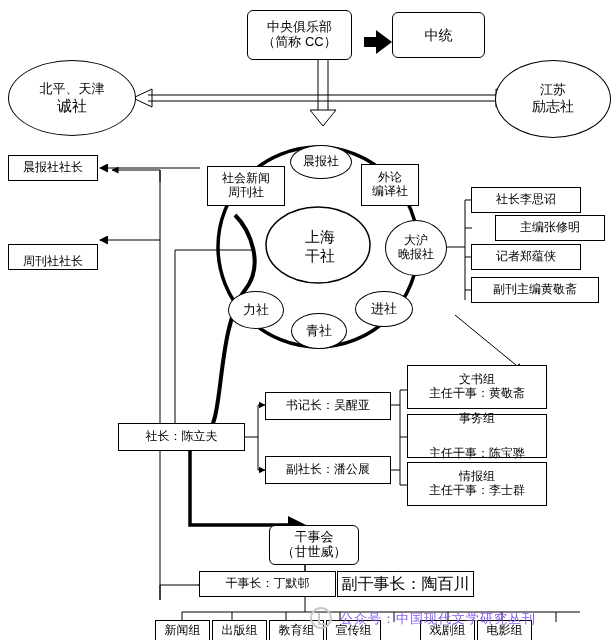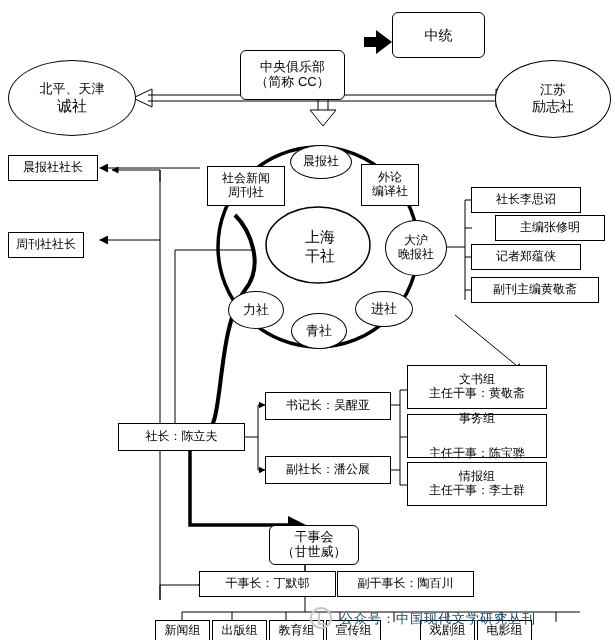--- a/index.html
+++ b/index.html
@@ -6,21 +6,21 @@
   body{width:615px;height:640px;position:relative;overflow:hidden;
        font-family:"Liberation Sans","DejaVu Sans",sans-serif;color:#000;}
   #canvas{position:absolute;left:0;top:0;width:615px;height:640px;}
   .node{position:absolute;box-sizing:border-box;border:1px solid #000;background:#fff;
         display:flex;flex-direction:column;align-items:center;justify-content:center;
         text-align:center;line-height:1.15;z-index:5;}
   .node span{display:block;white-space:nowrap;}
   .ellipse{border-radius:50%;}
   .oval{border-radius:50%;}
   svg.lines{position:absolute;left:0;top:0;width:615px;height:640px;z-index:1;}
-  .wm{position:absolute;z-index:9;color:#0c4a6e;font-size:13px;letter-spacing:1px;
+  .wm{position:absolute;z-index:9;color:#8b5cf6;font-size:13px;letter-spacing:1px;
       white-space:nowrap;}
   .wmcircle{position:absolute;z-index:9;width:22px;height:22px;border-radius:50%;
       border:2px solid #c8c8c8;box-sizing:border-box;}
   .wmcircle:after{content:"";position:absolute;left:6px;top:4px;width:6px;height:10px;
       border-left:2px solid #c8c8c8;border-bottom:2px solid #c8c8c8;}
 </style>
 </head>
 <body>
 
 <div id="canvas">
@@ -98,21 +98,21 @@
     <path d="M182,612 L182,622" stroke="#000" fill="none"></path>
     <path d="M232,612 L232,622" stroke="#000" fill="none"></path>
     <path d="M286,612 L286,622" stroke="#000" fill="none"></path>
     <path d="M340,612 L340,622" stroke="#000" fill="none"></path>
     <path d="M448,612 L448,622" stroke="#000" fill="none"></path>
     <path d="M394,612 L394,622" stroke="#000" fill="none"></path>
     <path d="M502,612 L502,622" stroke="#000" fill="none"></path>
     <path d="M556,612 L556,622" stroke="#000" fill="none"></path>
   </svg>
 
-  <div class="node" style="left:240px;top:10px;width:105px;height:50px;border-radius:6px;font-size:13px;margin-top:40px;">
+  <div class="node" style="left:247px;top:10px;width:105px;height:50px;border-radius:6px;font-size:13px;">
     <span>中央俱乐部</span>
     <span>（简称 CC）</span>
   </div>
 
   <div class="node" style="left:392px;top:12px;width:93px;height:46px;border-radius:6px;font-size:14px;">
     <span>中统</span>
   </div>
 
   <div class="node ellipse" style="left:8px;top:60px;width:128px;height:76px;font-size:13px;">
     <span>北平、天津</span>
@@ -121,21 +121,21 @@
 
   <div class="node ellipse" style="left:495px;top:60px;width:116px;height:78px;font-size:13px;">
     <span>江苏</span>
     <span style="font-size:14px;">励志社</span>
   </div>
 
   <div class="node" style="left:8px;top:155px;width:90px;height:26px;font-size:12px;">
     <span>晨报社社长</span>
   </div>
 
-  <div class="node" style="left:8px;top:232px;width:76px;height:26px;font-size:12px;">
+  <div class="node" style="left:8px;top:244px;width:90px;height:26px;font-size:12px;justify-content:flex-end;">
     <span>周刊社社长</span>
   </div>
 
   <div class="node" style="left:207px;top:166px;width:78px;height:40px;font-size:12px;">
     <span>社会新闻</span>
     <span>周刊社</span>
   </div>
 
   <div class="node oval" style="left:290px;top:145px;width:62px;height:34px;font-size:12px;">
     <span>晨报社</span>
@@ -212,21 +212,21 @@
 
   <div class="node" style="left:269px;top:525px;width:90px;height:40px;border-radius:6px;font-size:13px;">
     <span>干事会</span>
     <span>（甘世威）</span>
   </div>
 
   <div class="node" style="left:199px;top:571px;width:137px;height:26px;font-size:12px;">
     <span>干事长：丁默邨</span>
   </div>
 
-  <div class="node" style="left:337px;top:571px;width:137px;height:26px;font-size:12px;">
+  <div class="node" style="left:337px;top:571px;width:137px;height:26px;font-size:16px;">
     <span>副干事长：陶百川</span>
   </div>
 
   <div class="node" style="left:155px;top:620px;width:55px;height:22px;font-size:12px;">
     <span>新闻组</span>
   </div>
   <div class="node" style="left:212px;top:620px;width:55px;height:22px;font-size:12px;">
     <span>出版组</span>
   </div>
   <div class="node" style="left:269px;top:620px;width:55px;height:22px;font-size:12px;">

